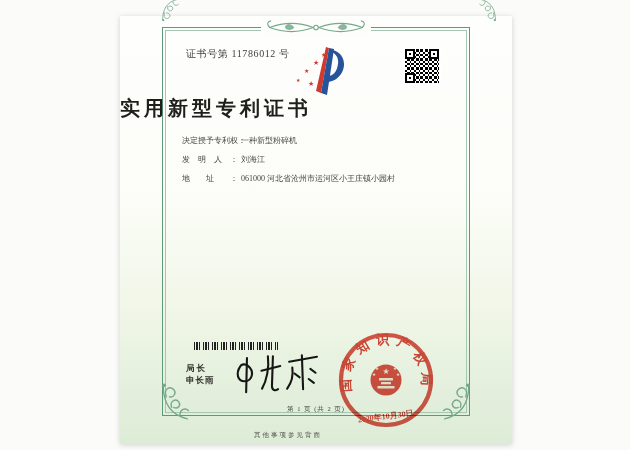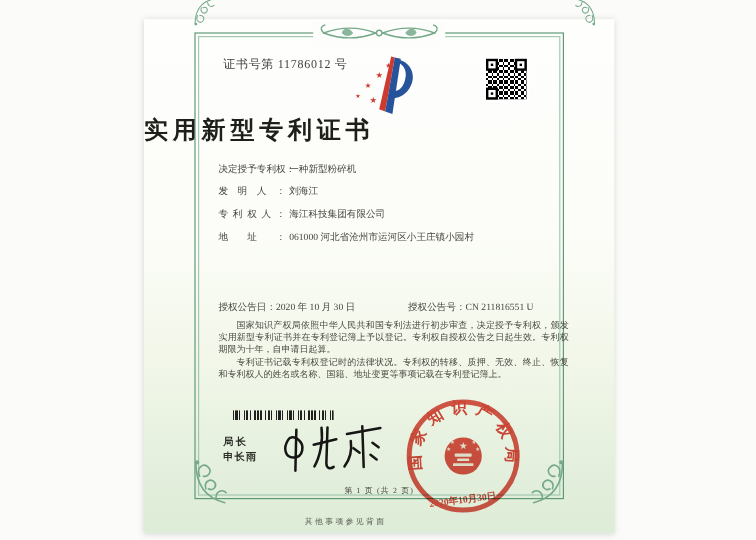--- a/index.html
+++ b/index.html
@@ -162,36 +162,25 @@
   <div class="title">实用新型专利证书</div>
 
   <div class="fields">
     <div class="field-row">
       <span class="flabel">决定授予专利权：</span><span class="fvalue">一种新型粉碎机</span>
     </div>
     <div class="field-row">
       <span class="flabel">发明人：</span><span class="fvalue">刘海江</span>
     </div>
     <div class="field-row">
-      <span class="flabel">专利权人：</span><span class="fvalue">海江科技集团有限公司</span>
-    </div>
-    <div class="field-row">
       <span class="flabel">地址：</span><span class="fvalue">061000 河北省沧州市运河区小王庄镇小园村</span>
     </div>
   </div>
 
-  <div class="grant-row">
-    <span>授权公告日：</span><span>2020 年 10 月 30 日</span>
-    <span class="grant-no"><span>授权公告号：</span><span>CN 211816551 U</span></span>
-  </div>
-
-  <div class="body-text">
-    <p>国家知识产权局依照中华人民共和国专利法进行初步审查，决定授予专利权，颁发实用新型专利证书并在专利登记簿上予以登记。专利权自授权公告之日起生效。专利权期限为十年，自申请日起算。</p>
-    <p>专利证书记载专利权登记时的法律状况。专利权的转移、质押、无效、终止、恢复和专利权人的姓名或名称、国籍、地址变更等事项记载在专利登记簿上。</p>
-  </div>
+
 
   <div class="barcode"></div>
 
   <div class="signoff-title">局长</div>
   <div class="signoff-name">申长雨</div>
 
   <span class="signature">
     <svg width="100" height="48" viewBox="0 0 95 48">
       <g stroke="#161614" fill="none" stroke-width="2.1" stroke-linecap="round" stroke-linejoin="round">
         <path d="M15,8 L13,42"></path>

